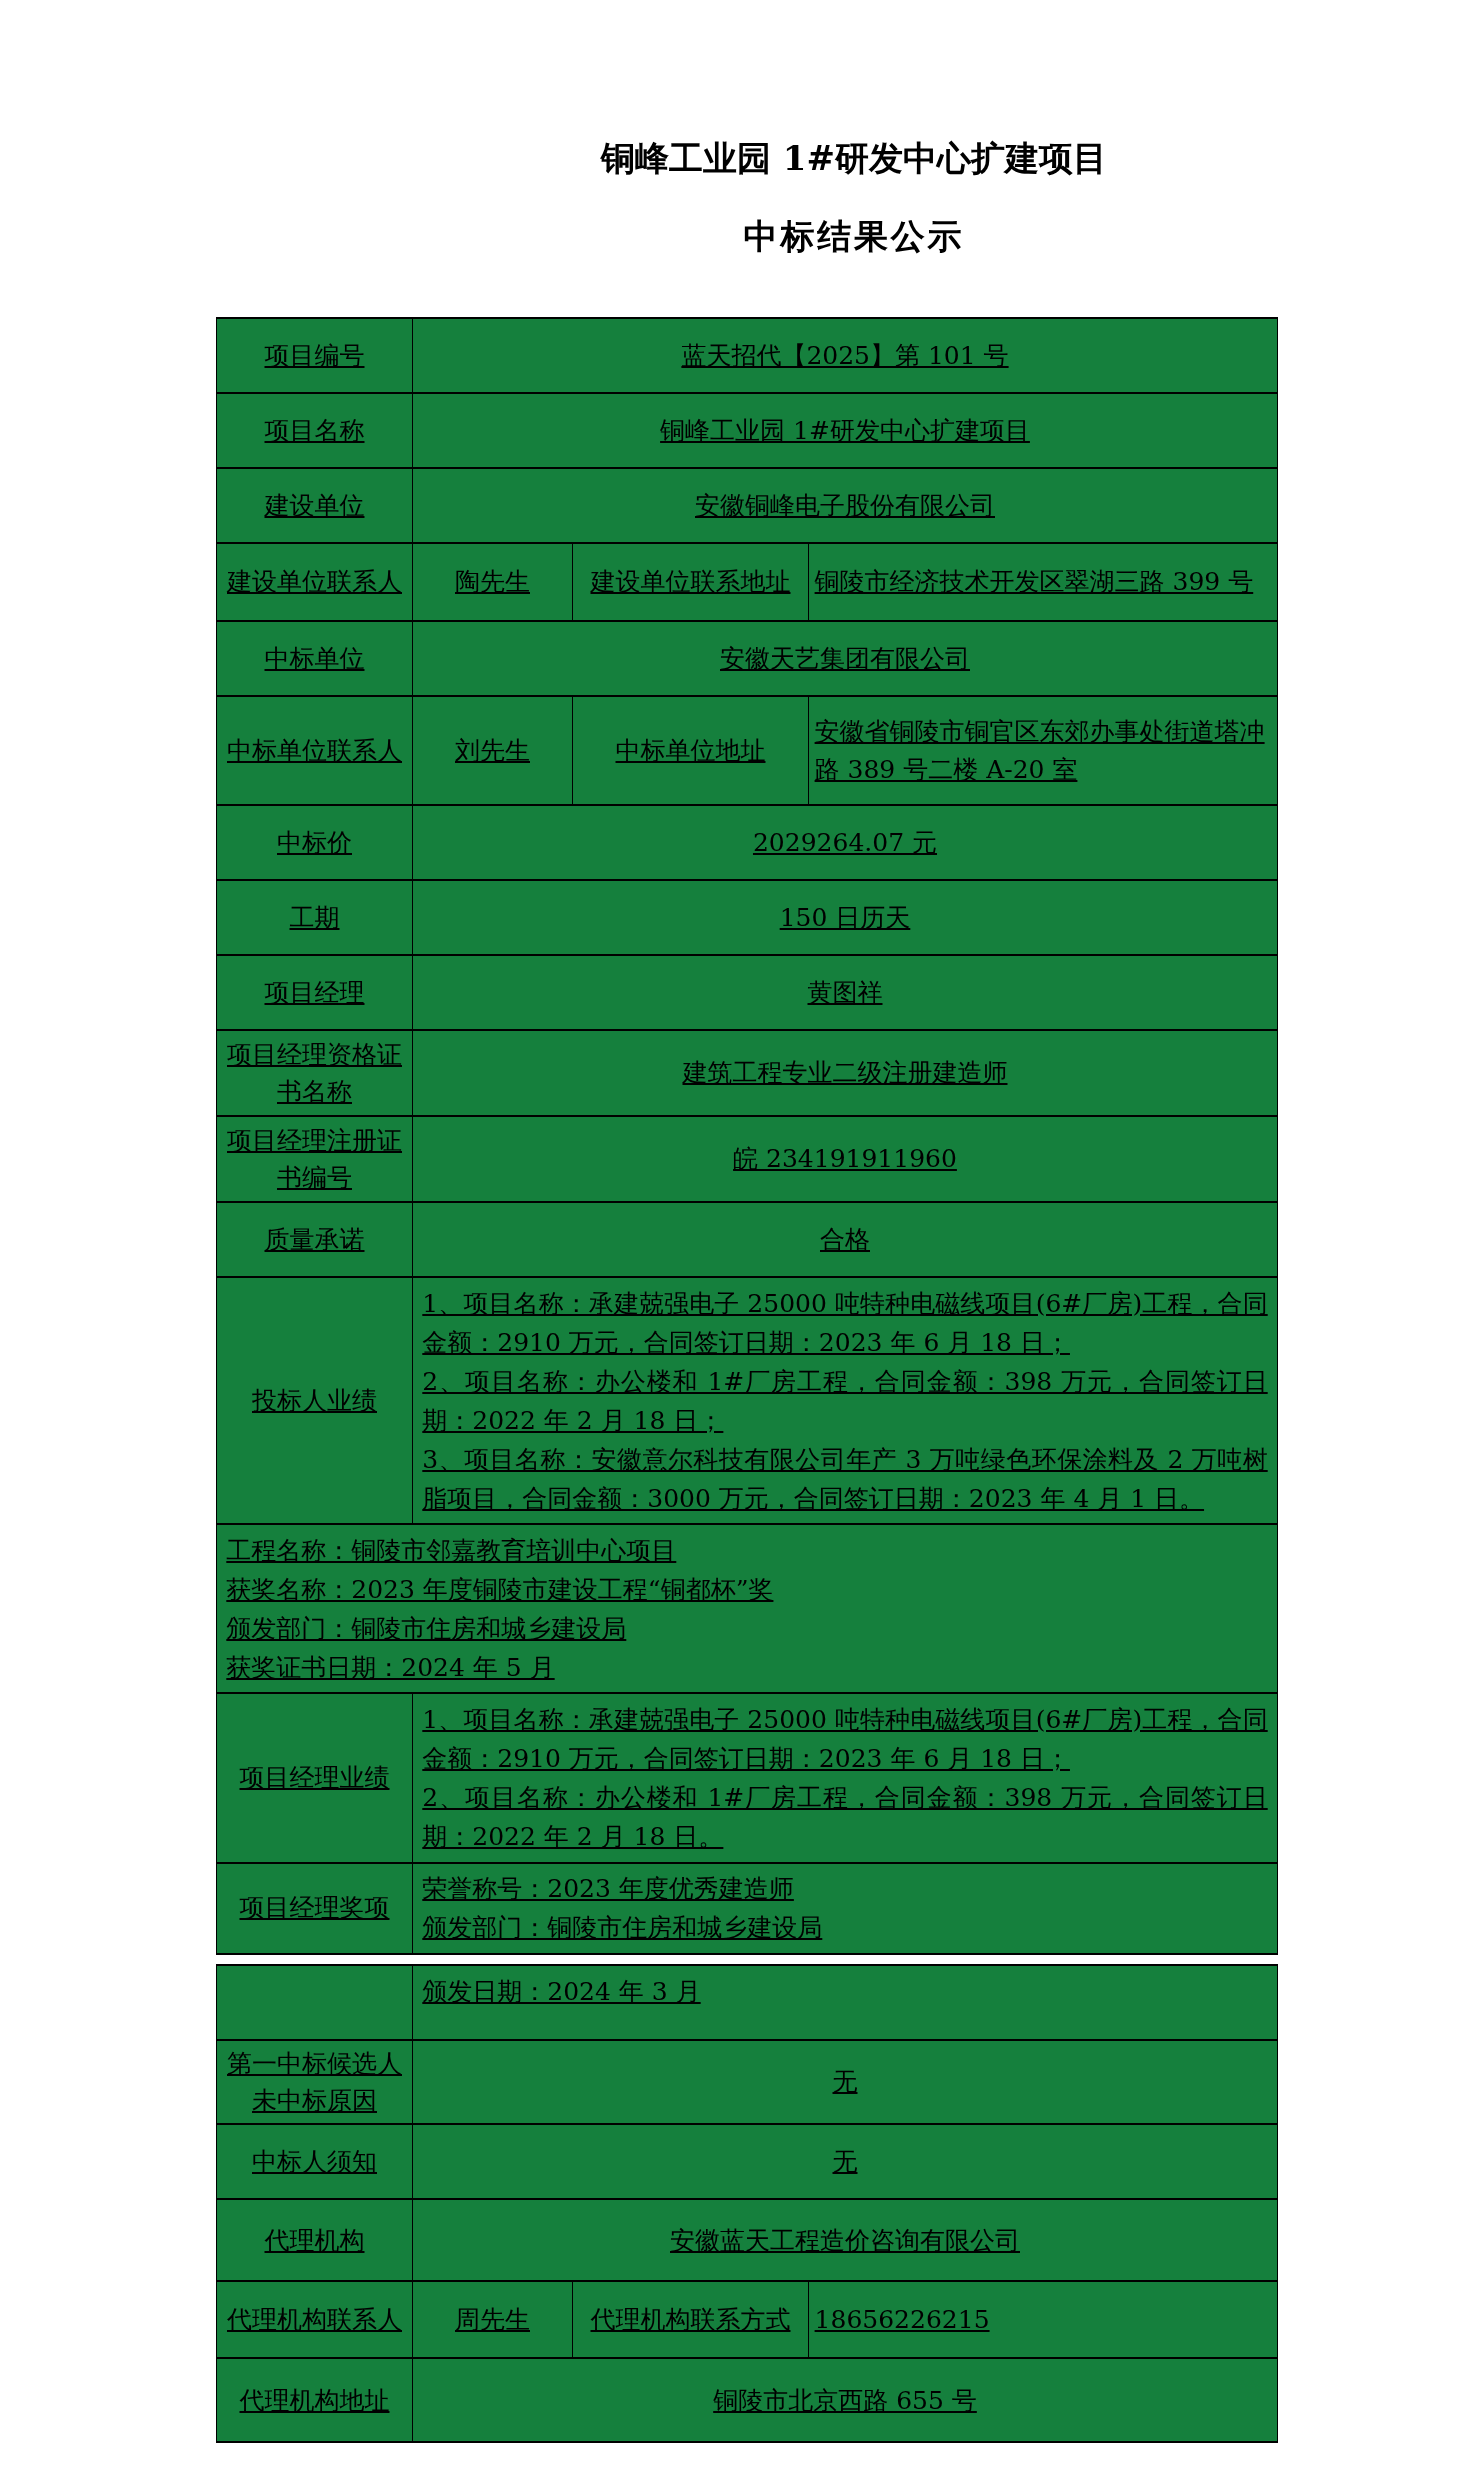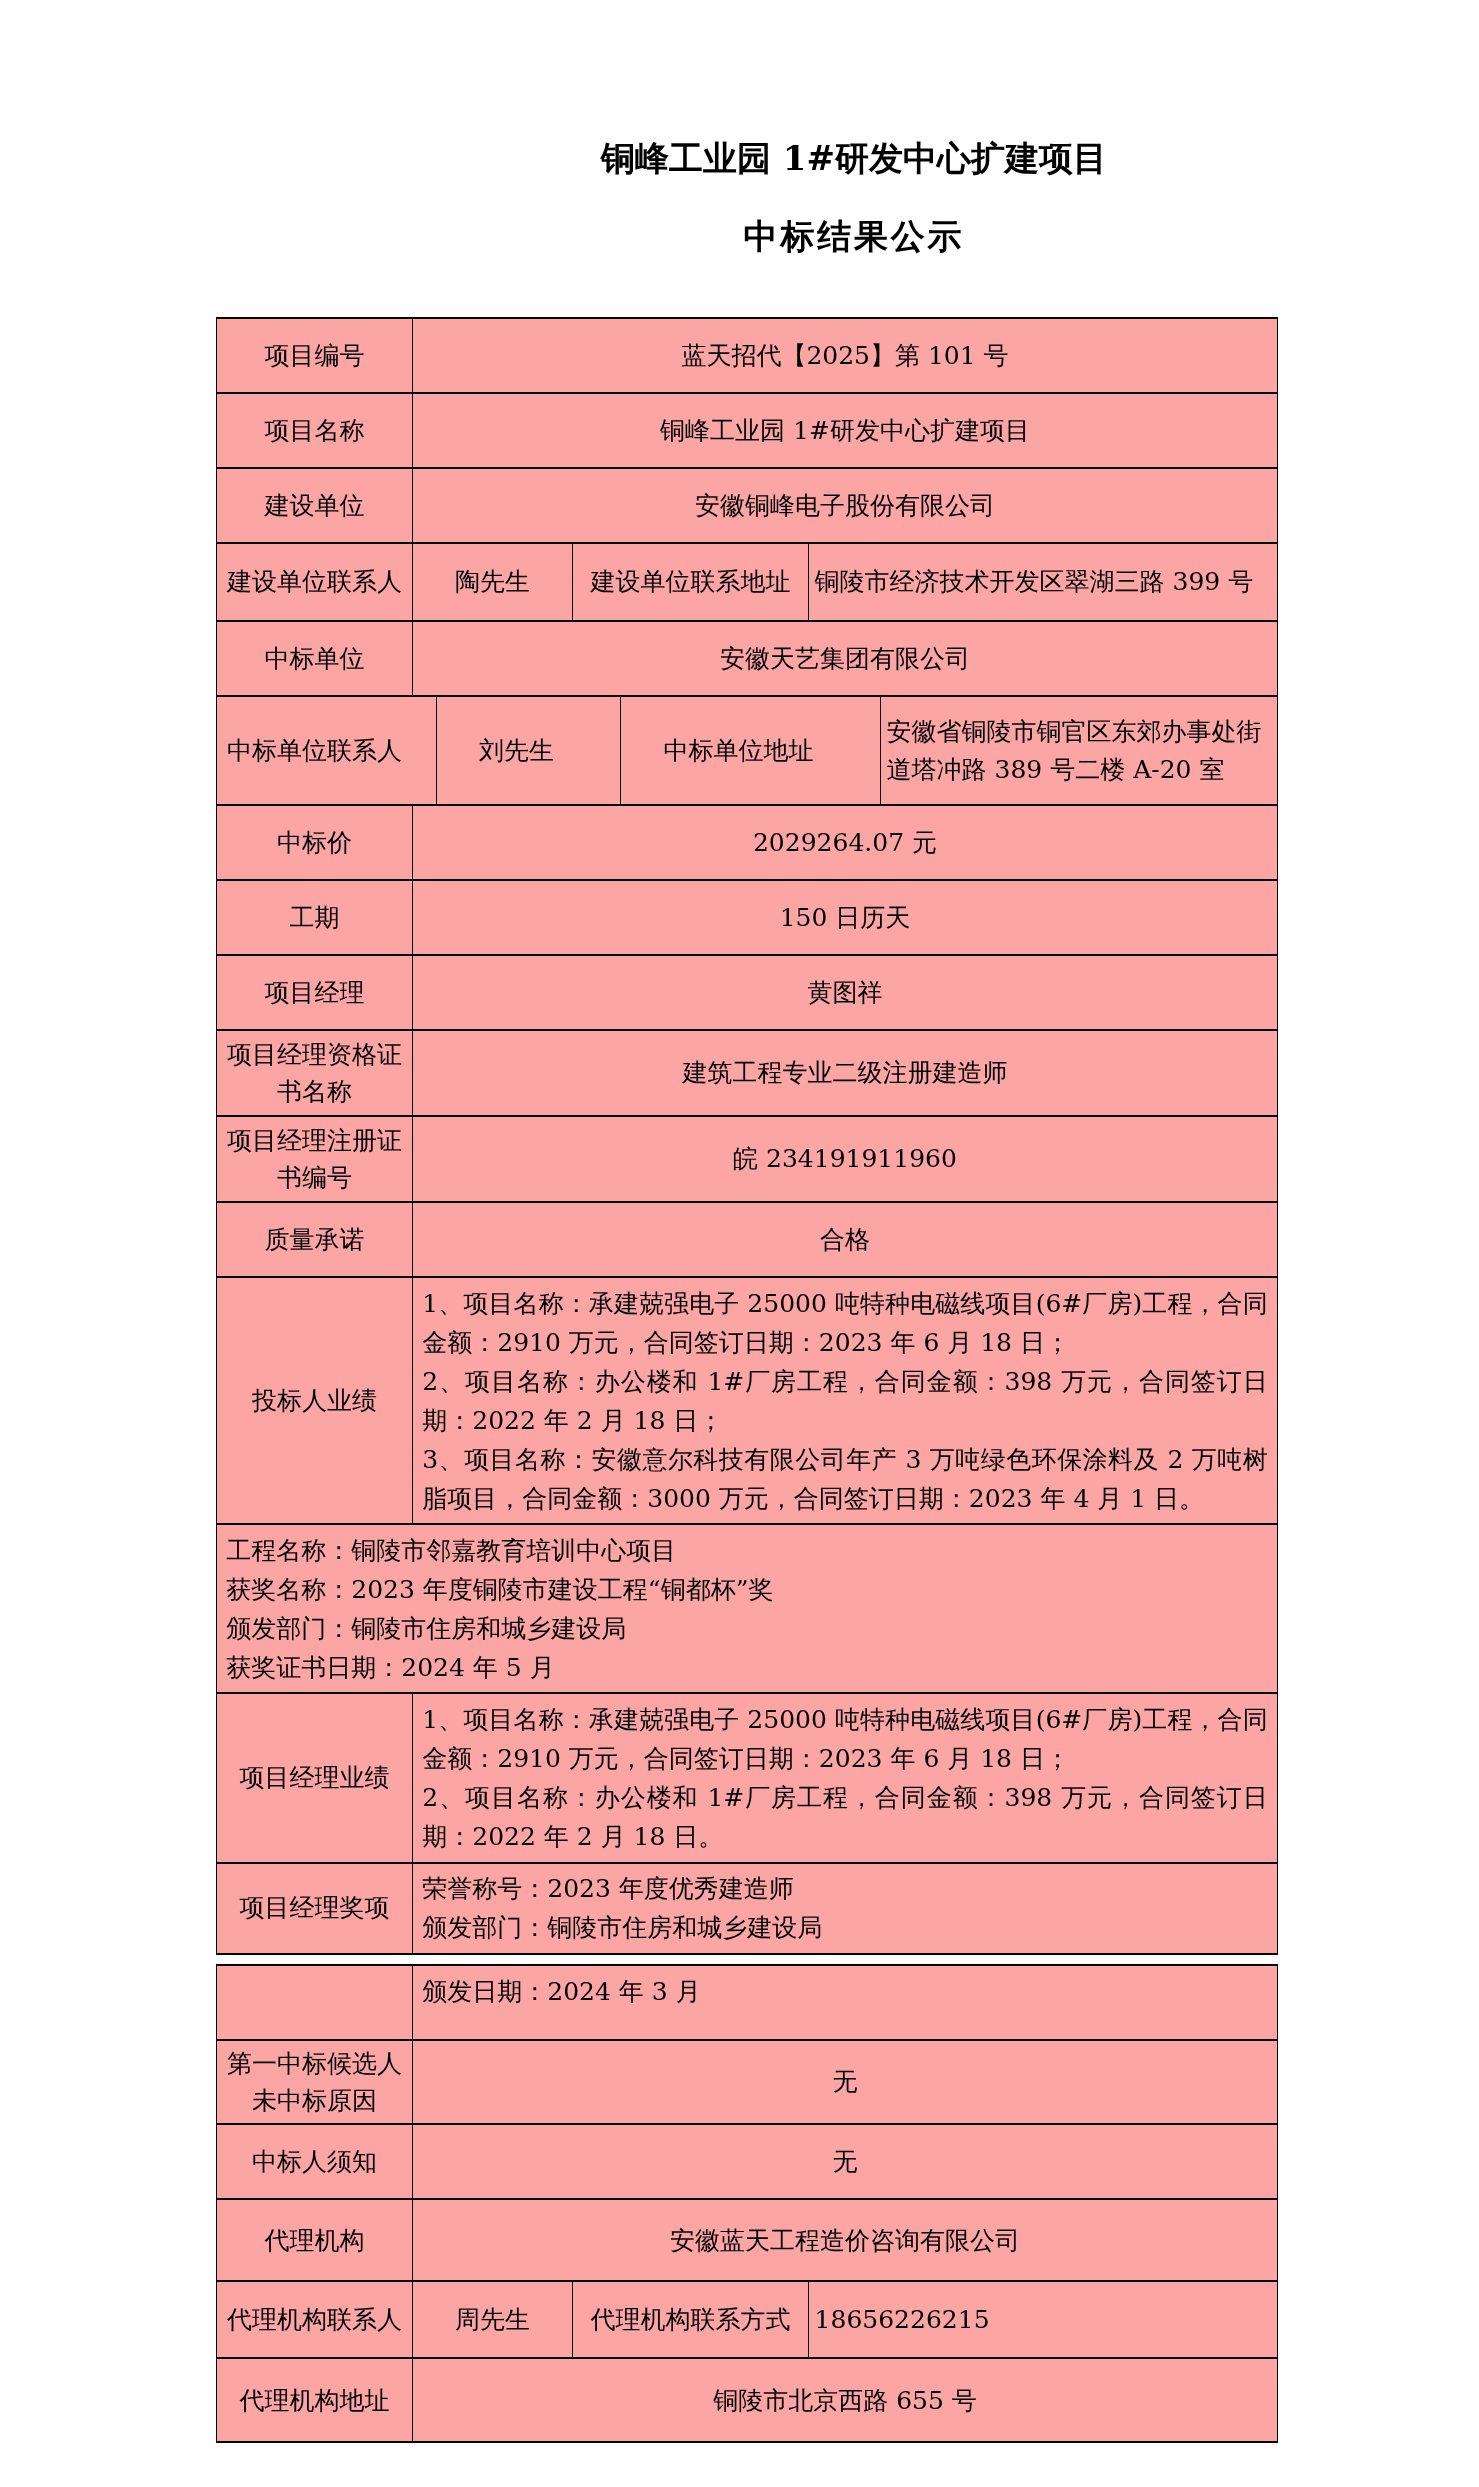--- a/index.html
+++ b/index.html
@@ -16,21 +16,22 @@
     margin:0;padding-top:136px;
     font-size:34px;font-weight:bold;text-align:center;line-height:45px;
   }
   .doc-subtitle{
     margin:37px 0 0 0;
     font-size:34px;font-weight:bold;text-align:center;line-height:37px;letter-spacing:2.8px;
   }
   .tbl{
     margin-top:62px;width:1062px;box-sizing:border-box;
     border:1.9px solid #000;border-top:2.8px solid #000;border-bottom:2.8px solid #000;
-    background:#fca5a5;
+    background:#15803d;
+    text-decoration:underline;
   }
   .tbl2{margin-top:9.3px;}
   .row{display:flex;align-items:stretch;}
   .row + .row{border-top:2.8px solid #000;}
   .cell{
     box-sizing:border-box;
     display:flex;align-items:center;justify-content:center;
     text-align:center;padding:3.7px 3.7px;
   }
   .cell + .cell{border-left:1.9px solid #000;}
@@ -44,21 +45,21 @@
     text-align:left;padding:5.6px 9.3px;line-height:39px;
   }
   .c-text .ln{margin:0;text-align:justify;}
   .c-top{align-items:flex-start;}
   .h78{min-height:73px;}
   .h80{min-height:75px;}
   .h82{min-height:76px;}
   .h86{min-height:80px;}
   .h88{min-height:82px;}
   .h90{min-height:84px;}
-  .h115{min-height:107px;gap:24px;}
+  .h115{min-height:107px;}
 </style>
 </head>
 <body>
 
 <div class="page">
   <div class="content">
 
     <h1 class="doc-title">铜峰工业园 1#研发中心扩建项目</h1>
     <h2 class="doc-subtitle">中标结果公示</h2>
 

